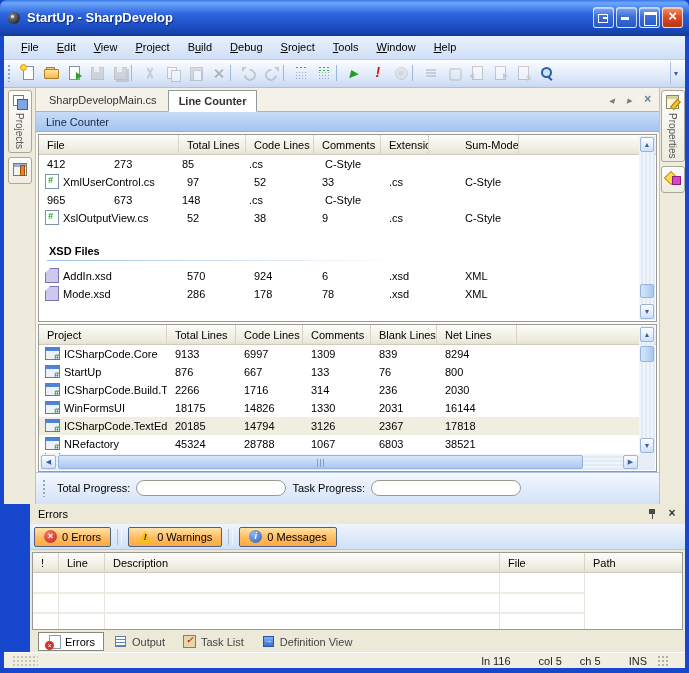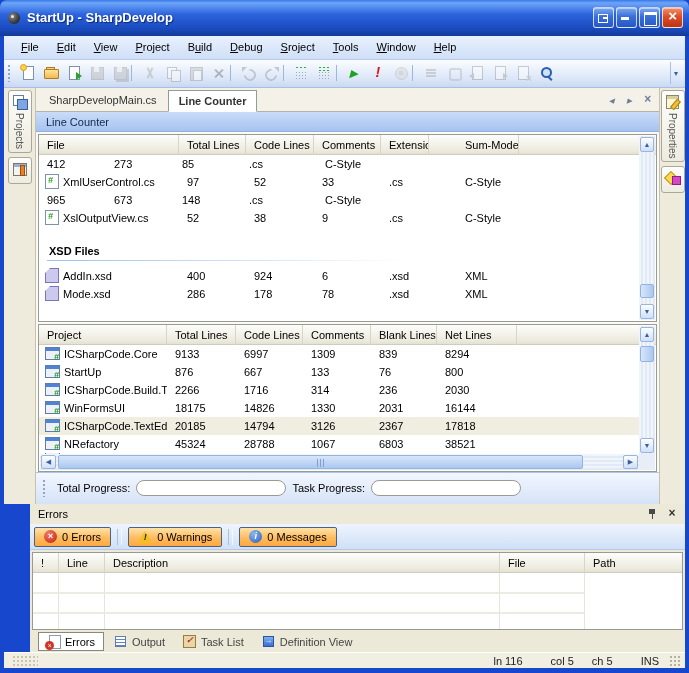--- a/index.html
+++ b/index.html
@@ -184,21 +184,21 @@
   .bicon{width:13px;height:13px;position:relative;display:inline-block;}
   .errors-tab-icon::before{content:"";position:absolute;left:2px;top:0;width:10px;height:12px;background:#fff;border:1px solid #8a9ab0;}
   .errors-tab-icon::after{content:"\00d7";position:absolute;left:-2px;bottom:-2px;width:9px;height:9px;background:#d23326;color:#fff;border-radius:50%;font-size:7px;line-height:9px;text-align:center;}
   .output-tab-icon::before{content:"";position:absolute;inset:1px;background:repeating-linear-gradient(#ffffff 0 2px,#5b86c8 2px 3px);border:1px solid #5f7cab;}
   .task-list-icon::before{content:"";position:absolute;inset:0;background:#e8d8a8;border:1px solid #9a7d3a;}
   .task-list-icon::after{content:"\2713";position:absolute;left:3px;top:0;color:#c22222;font-size:9px;font-weight:bold;}
   .definition-view-icon::before{content:"";position:absolute;inset:1px;background:linear-gradient(#7fb0f0,#3a6fd0);border:1px solid #2a54a8;}
   .definition-view-icon::after{content:"\2192";position:absolute;left:0;top:1px;width:13px;text-align:center;color:#fff;font-size:8px;font-weight:bold;}
 
   
-  .statusbar{height:16px;background:#f1efe2;border-top:1px solid #ffffff;display:flex;align-items:center;padding:0 4px 0 8px;}
+  .statusbar{height:16px;background:#f1efe2;border-top:1px solid #ffffff;display:flex;align-items:center;padding:0 16px 0 8px;}
   .sb-dots{width:26px;height:12px;background-image:radial-gradient(#c9c5b2 1px,transparent 1.2px);background-size:4px 4px;}
   .sb-spacer{flex:1;}
   .sb-field{color:#222;margin-left:28px;white-space:nowrap;}
   .sb-field.tight{margin-left:18px;}
   .resize-grip{width:12px;height:12px;margin-left:10px;background-image:radial-gradient(#b5b1a0 1.2px,transparent 1.4px);background-size:4px 4px;background-position:bottom right;}
 </style>
 </head>
 <body>
 
 <div class="window">
@@ -414,21 +414,21 @@
             </div>
           </div>
         <div class="group-row">XSD Files</div>
         <div class="rows-pad" style="margin-top:6px;">
 
             <div class="trow">
               <span class="cell namecell g1-c0">
                 <i class="ic xsd-file-icon"></i>
                 <span>AddIn.xsd</span>
               </span>
-              <span class="cell g1-c1">400</span>
+              <span class="cell g1-c1">570</span>
               <span class="cell g1-c2">924</span>
               <span class="cell g1-c3">6</span>
               <span class="cell g1-c4">.xsd</span>
               <span class="cell g1-c5">XML</span>
             </div>
 
             <div class="trow">
               <span class="cell namecell g1-c0">
                 <i class="ic xsd-file-icon"></i>
                 <span>Mode.xsd</span>

